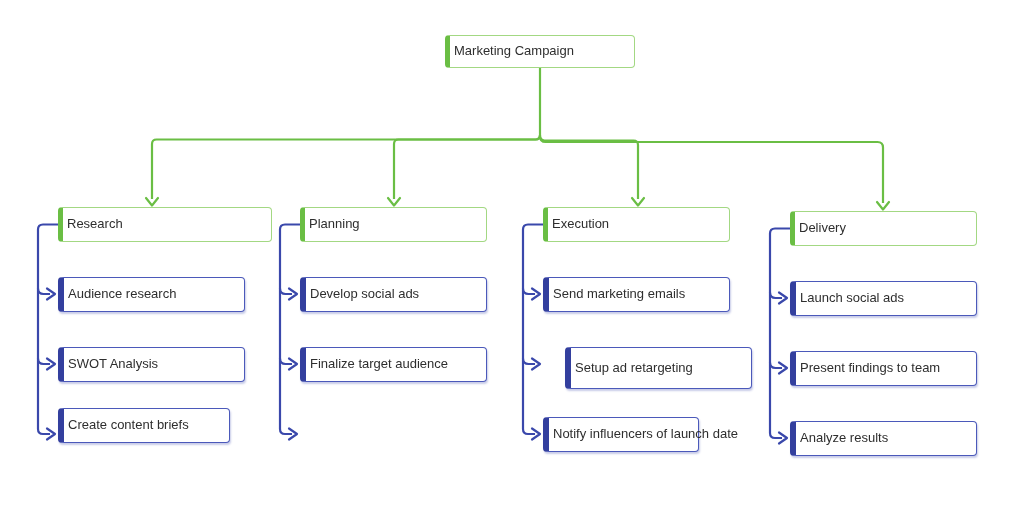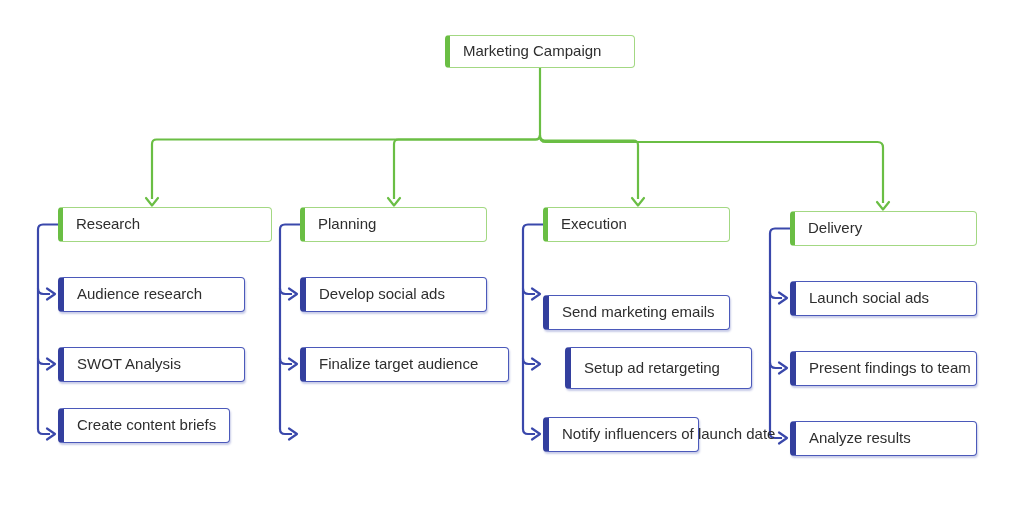--- a/index.html
+++ b/index.html
@@ -11,21 +11,21 @@
   #wires{position:absolute;left:0;top:0;pointer-events:none;}
   .g-line{fill:none;stroke:var(--branch-line,#6abe44);stroke-width:2.2;}
   .g-arrow{fill:none;stroke:var(--branch-line,#6abe44);stroke-width:2.2;stroke-linecap:round;stroke-linejoin:round;}
   .b-line{fill:none;stroke:var(--task-line,#3a48ab);stroke-width:2.2;}
   .b-arrow{fill:none;stroke:var(--task-line,#3a48ab);stroke-width:2.2;stroke-linecap:round;stroke-linejoin:round;}
   .node{
     position:absolute;display:flex;align-items:center;
     box-sizing:border-box;background:#fff;border-radius:4px;
   }
   .node .node-label{
-    padding-left:13px;font-size:15px;color:var(--text,#2e2e2e);
+    padding-left:4px;font-size:13px;color:var(--text,#2e2e2e);
     white-space:nowrap;line-height:1.1;text-align:right;
   }
   .node.green{
     border:1px solid var(--branch-border,#a3d883);
     border-left:5px solid var(--branch-accent,#6abe44);
   }
   .node.blue{
     border:1px solid var(--task-border,#4b59ba);
     border-left:6px solid var(--task-accent,#333f9e);
     box-shadow:1px 2px 2px rgba(58,72,171,0.28);
@@ -93,28 +93,28 @@
   <div class="node blue" style="left:58px;top:408px;width:172px;height:35px">
     <span class="node-label">Create content briefs</span>
   </div>
 
   <div class="node green" style="left:300px;top:207px;width:187px;height:35px">
     <span class="node-label">Planning</span>
   </div>
   <div class="node blue" style="left:300px;top:277px;width:187px;height:35px">
     <span class="node-label">Develop social ads</span>
   </div>
-  <div class="node blue" style="left:300px;top:347px;width:209px;height:35px">
+  <div class="node blue" style="left:300px;top:347px;width:187px;height:35px">
     <span class="node-label">Finalize target audience</span>
   </div>
 
   <div class="node green" style="left:543px;top:207px;width:187px;height:35px">
     <span class="node-label">Execution</span>
   </div>
-  <div class="node blue" style="left:543px;top:295px;width:187px;height:35px">
+  <div class="node blue" style="left:543px;top:277px;width:187px;height:35px">
     <span class="node-label">Send marketing emails</span>
   </div>
   <div class="node blue" style="left:565px;top:347px;width:187px;height:42px">
     <span class="node-label">Setup ad retargeting</span>
   </div>
   <div class="node blue" style="left:543px;top:417px;width:156px;height:35px">
     <span class="node-label">Notify influencers of launch date</span>
   </div>
 
   <div class="node green" style="left:790px;top:211px;width:187px;height:35px">

